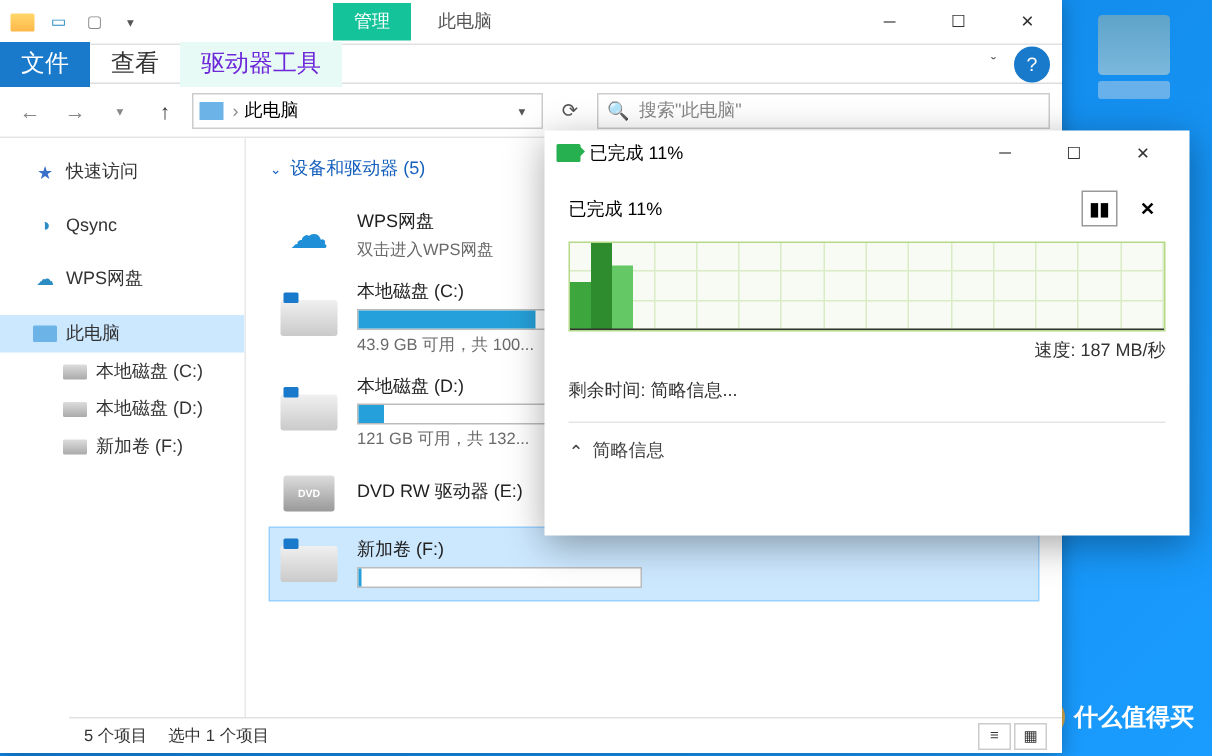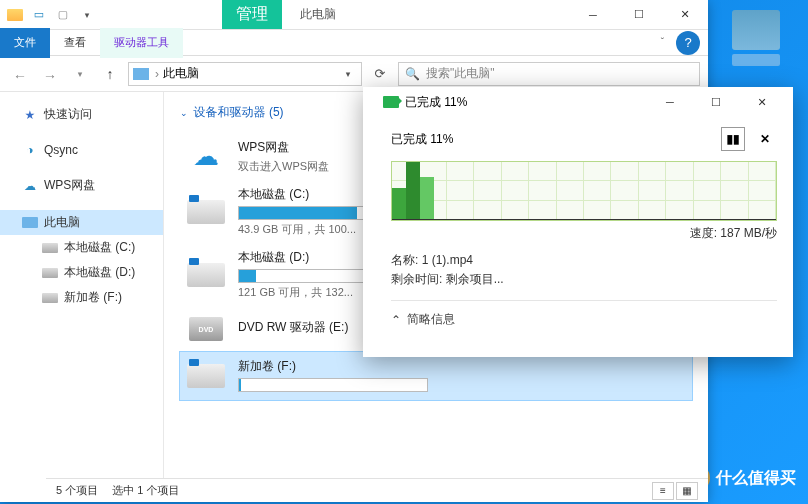--- a/index.html
+++ b/index.html
@@ -9,27 +9,27 @@
 .desk-label { position:absolute; top:54px; right:28px; width:48px; height:12px; background:rgba(160,200,230,0.6); border-radius:2px; }
 .watermark { position:absolute; bottom:12px; right:12px; display:flex; align-items:center; gap:6px; color:#fff; font-size:16px; font-weight:bold; }
 .wm-circle { width:28px; height:28px; border-radius:50%; background:#d4a94e; color:#fff; display:flex; align-items:center; justify-content:center; font-size:14px; }
 
 .explorer { position:absolute; top:0; left:0; width:708px; height:502px; background:#fff; box-shadow:0 2px 12px rgba(0,0,0,0.3); display:flex; flex-direction:column; }
 .titlebar { height:30px; background:#fff; display:flex; align-items:center; border-bottom:1px solid #e1e1e1; }
 .qat { display:flex; align-items:center; gap:2px; padding:0 4px; }
 .qat-item { width:22px; height:22px; display:flex; align-items:center; justify-content:center; font-size:11px; }
 .folder-ico { width:16px; height:12px; background:linear-gradient(#ffd76a,#ffb84a); border-radius:1px; }
 .titlebar-mid { flex:1; display:flex; align-items:center; }
-.tab-ctx { background:#14c39a; color:#fff; padding:4px 14px; font-size:16px; margin-left:120px; }
+.tab-ctx { background:#14c39a; color:#fff; padding:4px 14px; font-size:12px; margin-left:120px; }
 .tab-title { font-size:12px; color:#555; margin-left:18px; }
 .winbtns { display:flex; }
 .winbtn { width:46px; height:30px; display:flex; align-items:center; justify-content:center; color:#333; font-size:11px; }
 
 .ribbon { height:26px; display:flex; align-items:center; border-bottom:1px solid #ddd; }
-.rtab { padding:15px 14px; height:26px; display:flex; align-items:center; font-size:11px; color:#333; }
+.rtab { padding:15px 14px; height:26px; display:flex; align-items:center; font-size:16px; color:#333; }
 .rtab.active { background:#1979ca; color:#fff; }
 .rtab.ctx { background:#e8faf6; color:#6d28d9; }
 .ribbon-spacer { flex:1; }
 .ribbon-help { width:24px; height:24px; border-radius:50%; background:#1979ca; color:#fff; display:flex; align-items:center; justify-content:center; font-size:13px; margin-right:8px; }
 .ribbon-caret { margin-right:12px; color:#555; font-size:10px; }
 
 .addrbar { height:36px; display:flex; align-items:center; gap:6px; padding:0 8px; border-bottom:1px solid #e5e5e5; }
 .navbtn { width:24px; height:24px; color:#888; display:flex; align-items:center; justify-content:center; font-size:14px; }
 .navbtn.enabled { color:#333; }
 .addrbox { flex:1; height:24px; border:1px solid #ccc; display:flex; align-items:center; padding:0 4px; font-size:12px; background:#fff; }
@@ -66,21 +66,21 @@
 .drv-name { font-size:12px; color:#222; margin-bottom:3px; }
 .drv-bar { width:190px; height:14px; border:1px solid #bcbcbc; background:#fff; margin-bottom:2px; }
 .drv-fill { height:100%; background:#26a0da; }
 .drv-sub { font-size:11px; color:#6a6a6a; }
 
 .statusbar { height:24px; border-top:1px solid #e1e1e1; display:flex; align-items:center; font-size:11px; color:#333; padding:0 10px; gap:14px;margin-left:46px; }
 .statusbar .spacer { flex:1; }
 .view-toggle { display:flex; gap:2px; }
 .vt { width:22px; height:18px; border:1px solid #ccc; display:flex; align-items:center; justify-content:center; font-size:10px; }
 
-.copy-dlg { position:absolute; top:87px; left:363px; width:430px; height:270px; background:#fff; box-shadow:0 6px 24px rgba(0,0,0,0.35); display:flex; flex-direction:column; font-size:12px;padding-left:12px; }
+.copy-dlg { position:absolute; top:87px; left:363px; width:430px; height:270px; background:#fff; box-shadow:0 6px 24px rgba(0,0,0,0.35); display:flex; flex-direction:column; font-size:12px; }
 .dlg-title { height:30px; display:flex; align-items:center; padding:0 8px; }
 .dlg-ico { width:16px; height:12px; background:#26b050; margin-right:6px; border-radius:1px; position:relative; }
 .dlg-ico::after { content:""; position:absolute; right:-3px; top:1px; border-left:4px solid #26b050; border-top:4px solid transparent; border-bottom:4px solid transparent; }
 .dlg-title-txt { flex:1; }
 .dlg-body { padding:4px 16px 12px; flex:1; }
 .dlg-line { margin-bottom:4px; }
 .dlg-link { color:#0066cc; }
 .dlg-done-row { display:flex; align-items:center; margin:6px 0 10px; }
 .dlg-done-txt { flex:1; }
 .dlg-ctrl { width:24px; height:24px; border:1px solid #999; margin-left:8px; display:flex; align-items:center; justify-content:center; font-weight:bold; }
@@ -334,20 +334,19 @@
           <div></div>
         </div>
       <div class="chart-bars" id="chart-bars">
           <div class="cbar" style="height: 56%; background: rgb(61, 166, 61);"></div>
           <div class="cbar" style="height: 100%; background: rgb(46, 139, 46);"></div>
           <div class="cbar" style="height: 74%; background: rgb(100, 200, 100);"></div>
         </div>
       <div class="chart-base"></div>
     </div>
     <div class="speed-row"><span>速度: </span><span>187 MB/秒</span></div>
-    <div class="dlg-kv"><span>名称: </span><span>1 (1).mp4</span></div>
-    <div class="dlg-kv"><span>剩余时间: </span><span>剩余项目...</span></div>
+    <div class="dlg-kv"><span>剩余时间: </span><span>简略信息...</span></div>
     <div class="dlg-expand">
       <span>⌃</span>
       <span>简略信息</span>
     </div>
   </div>
 </div>
 
 </body></html>

